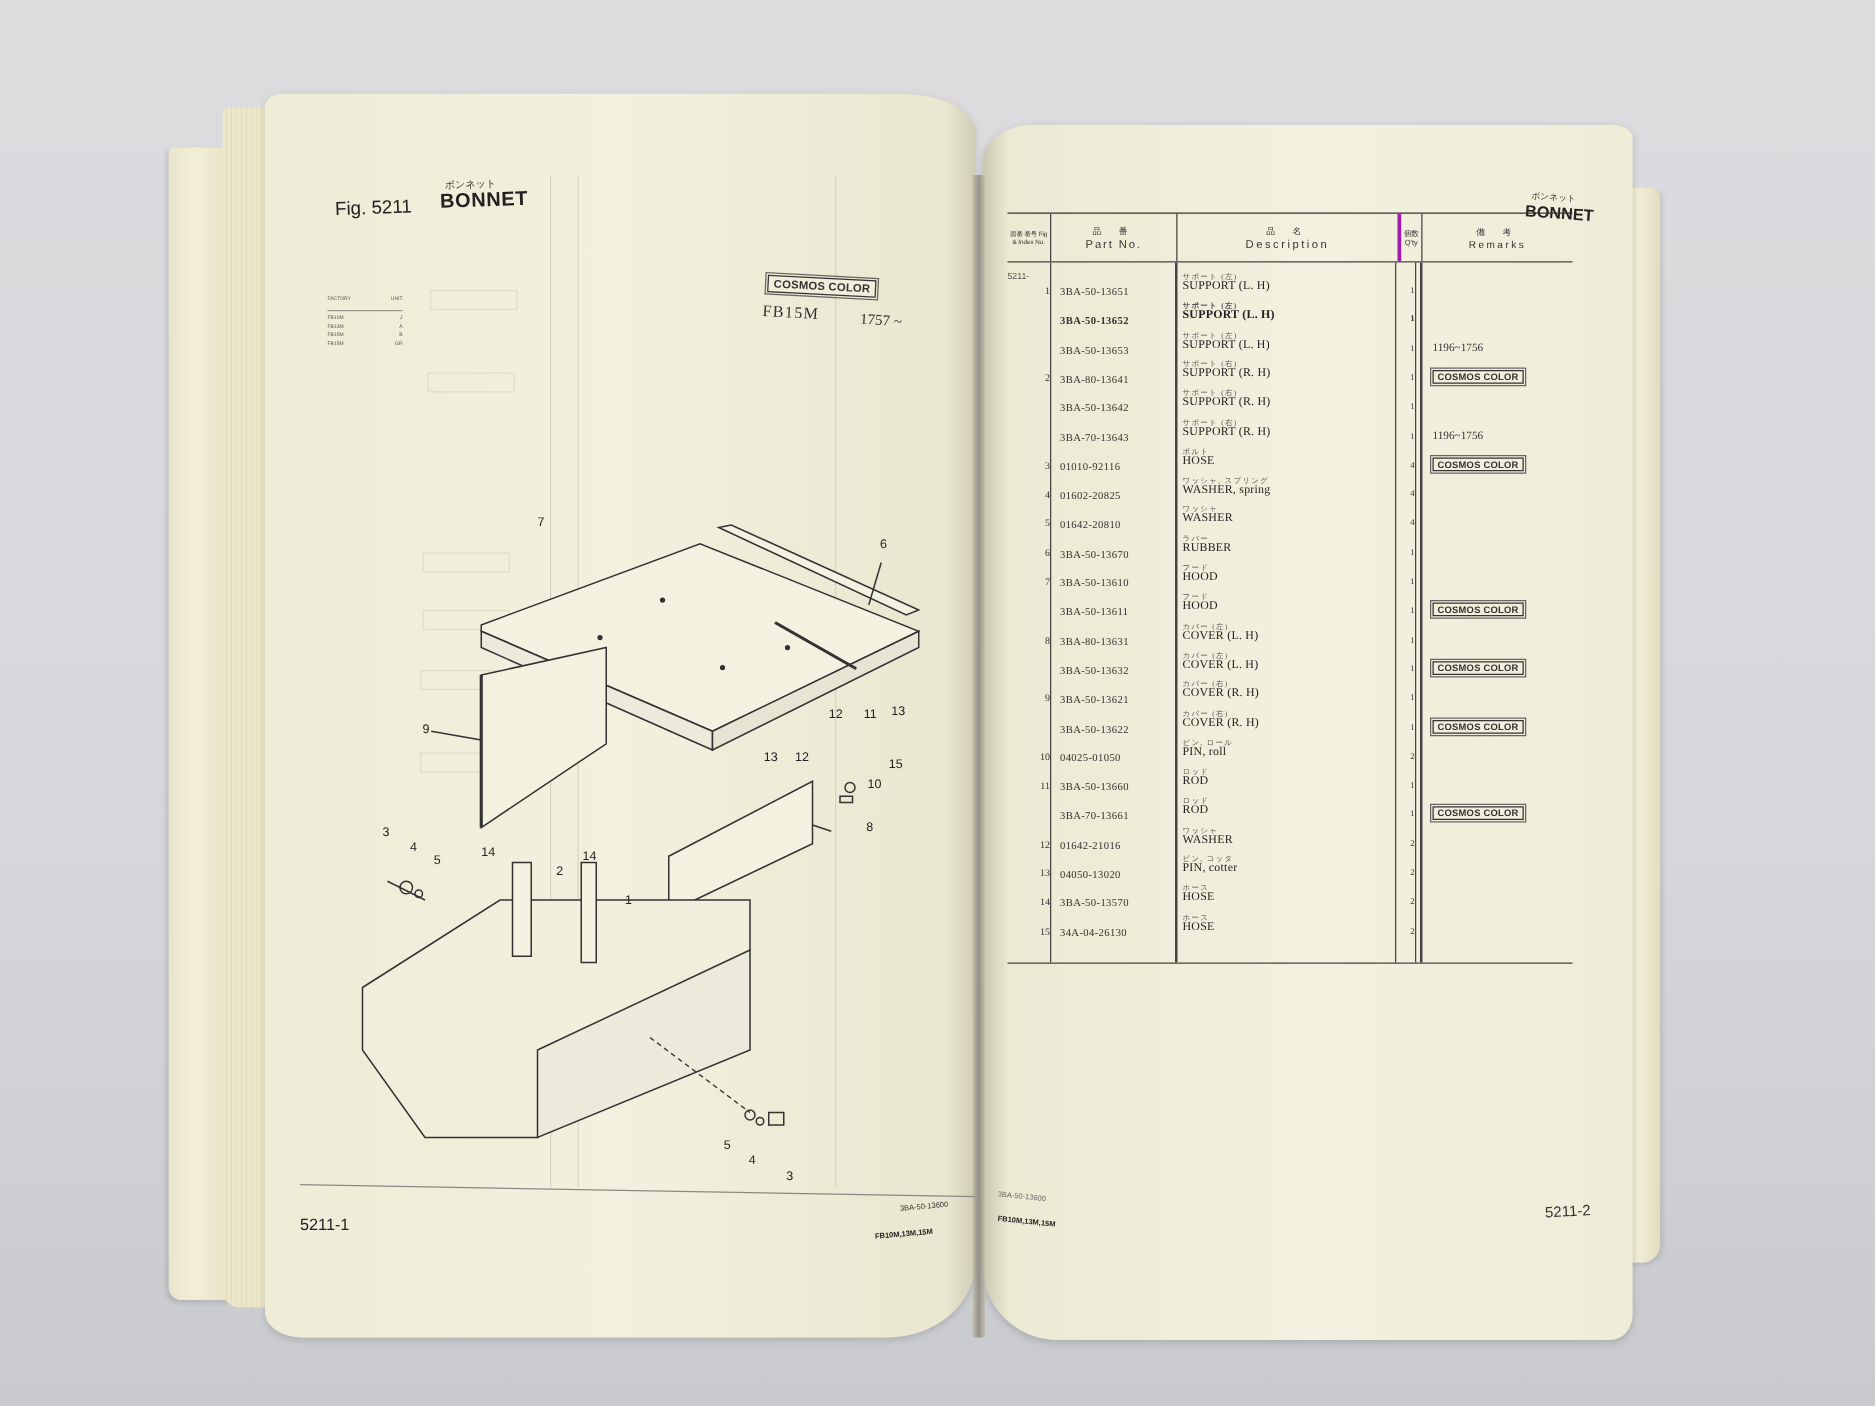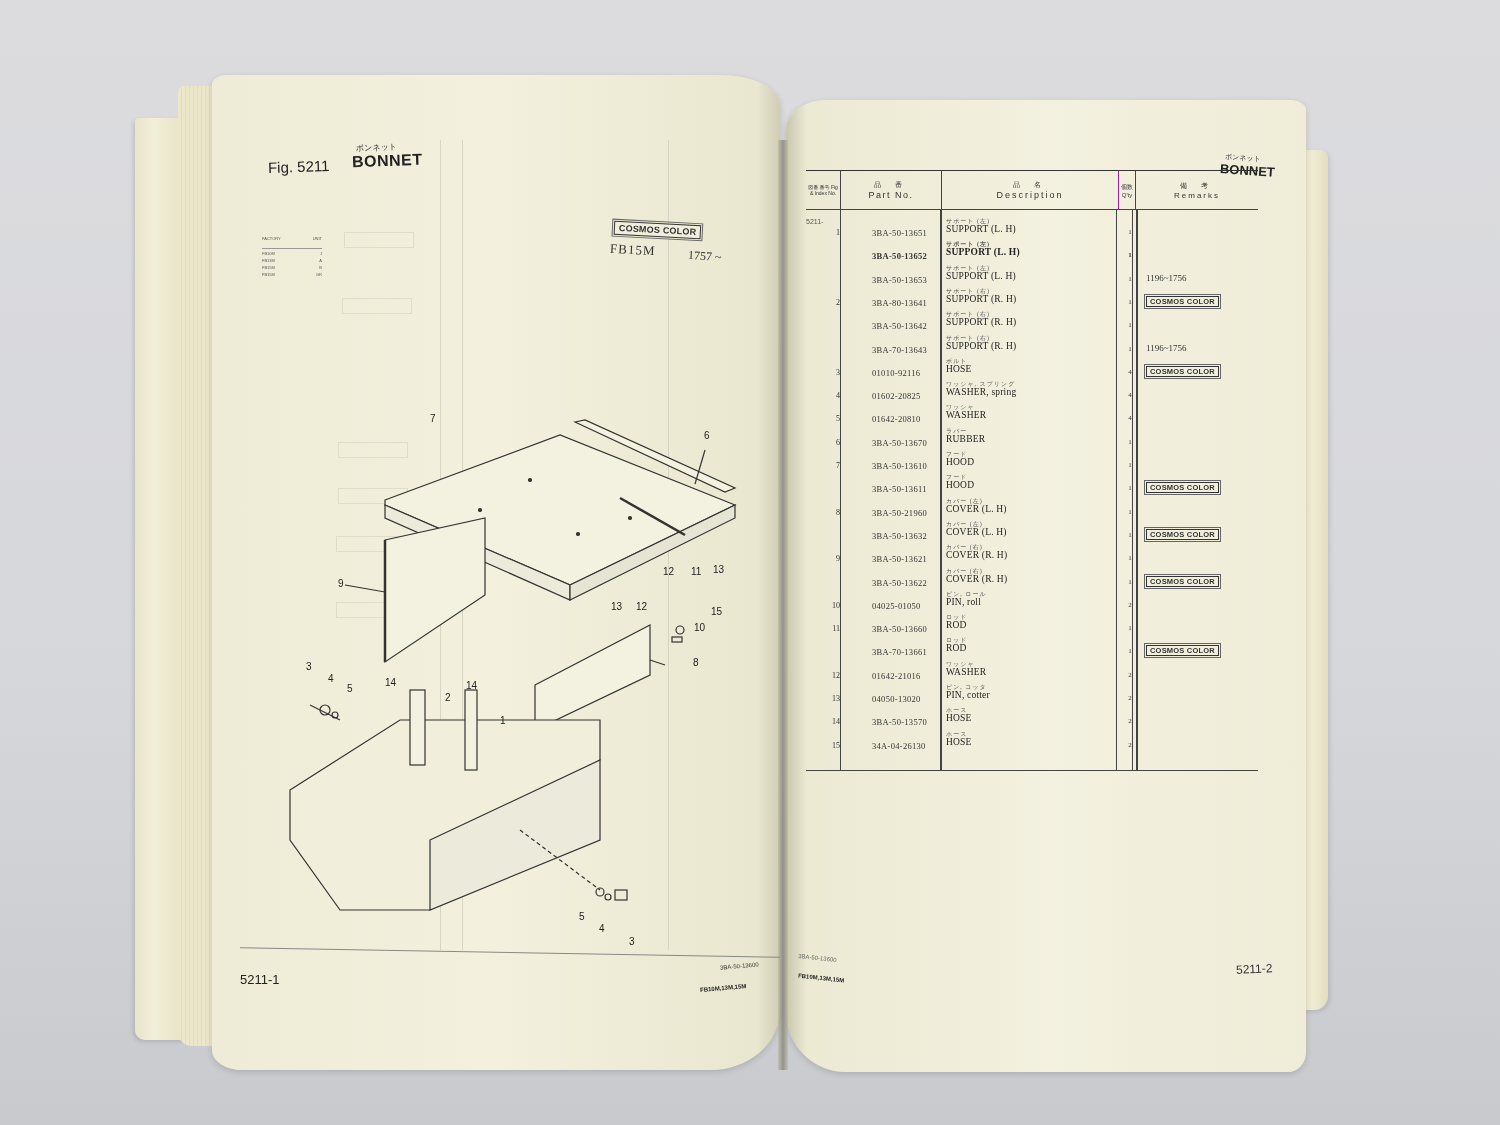--- a/index.html
+++ b/index.html
@@ -84,31 +84,31 @@
   .right-title { position:absolute; left:1220px; top:163px; font-size:13px; font-weight:bold; color:#222; transform:rotate(4deg); }
 
   .parts-table { position:absolute; left:806px; top:170px; width:452px; }
   .pt-header {
     position:relative; height:38px; border-top:1.5px solid #333; border-bottom:1.5px solid #444;
     display:flex; font-size:9px; color:#333;
   }
   .pt-header > div { display:flex; flex-direction:column; align-items:center; justify-content:center; }
   .h-ref { width:34px; border-right:1px solid #444; font-size:5px; text-align:center; }
   .h-part { width:100px; border-right:1.5px solid #444; letter-spacing:1.5px; }
-  .h-desc { width:176px; border-right:1px solid #a21caf; letter-spacing:2px; }
+  .h-desc { width:176px; border-right:3px solid #a21caf; letter-spacing:2px; }
   .h-qty { width:16px; border-right:1.5px solid #444; font-size:6px; }
   .h-rem { flex:1; letter-spacing:2px; font-size:8px; }
   .h-jp { font-size:7px; letter-spacing:6px; }
 
   .pt-body { position:relative; height:560px; border-bottom:1.5px solid #444; }
   .pt-row { position:absolute; left:0; width:100%; height:23px; font-family:"Liberation Serif", serif; }
   .pt-cell { position:absolute; }
   .c-fig { left:0; width:30px; font-size:7px; color:#555; top:6px; }
   .c-idx { left:24px; width:10px; text-align:right; font-size:8px; color:#333; top:10px; }
-  .c-part { left:42px; font-size:8.5px; color:#333; top:10px; letter-spacing:0.3px;margin-left:24px; }
+  .c-part { left:42px; font-size:8.5px; color:#333; top:10px; letter-spacing:0.3px; }
   .c-desc-jp { left:140px; font-size:6px; color:#555; top:-1px; letter-spacing:1px; }
   .c-desc { left:140px; font-size:9.5px; color:#222; top:6px; letter-spacing:0.2px; }
   .c-qty { left:318px; width:12px; text-align:center; font-size:7px; color:#333; top:10px; }
   .c-rem { left:340px; font-size:9px; color:#333; top:8px; }
   .c-rem .cosmos-stamp { font-size:7.5px; padding:0 3px; }
   .pt-vline { position:absolute; top:0; bottom:0; background:#444; }
 
   .right-footer-ref { position:absolute; left:798px; top:955px; font-size:6px; color:#666; transform:rotate(6deg); }
   .right-footer-models { position:absolute; left:798px; top:975px; font-size:6px; font-weight:bold; color:#222; transform:rotate(6deg); }
   .right-page-num { position:absolute; left:1236px; top:962px; font-size:12px; color:#333; transform:rotate(-3deg); }
@@ -345,21 +345,21 @@
       <div class="pt-row" style="top: 264.3px;">
         <span class="pt-cell c-idx"></span>
         <span class="pt-cell c-part">3BA-50-13611</span>
         <span class="pt-cell c-desc-jp">フード</span>
         <span class="pt-cell c-desc">HOOD</span>
         <span class="pt-cell c-qty">1</span>
         <span class="pt-cell c-rem"><span class="cosmos-stamp">COSMOS COLOR</span></span>
       </div>
       <div class="pt-row" style="top: 287.6px;">
         <span class="pt-cell c-idx">8</span>
-        <span class="pt-cell c-part">3BA-50-21960</span>
+        <span class="pt-cell c-part">3BA-80-13631</span>
         <span class="pt-cell c-desc-jp">カバー (左)</span>
         <span class="pt-cell c-desc">COVER (L. H)</span>
         <span class="pt-cell c-qty">1</span>
       </div>
       <div class="pt-row" style="top: 310.9px;">
         <span class="pt-cell c-idx"></span>
         <span class="pt-cell c-part">3BA-50-13632</span>
         <span class="pt-cell c-desc-jp">カバー (左)</span>
         <span class="pt-cell c-desc">COVER (L. H)</span>
         <span class="pt-cell c-qty">1</span>

